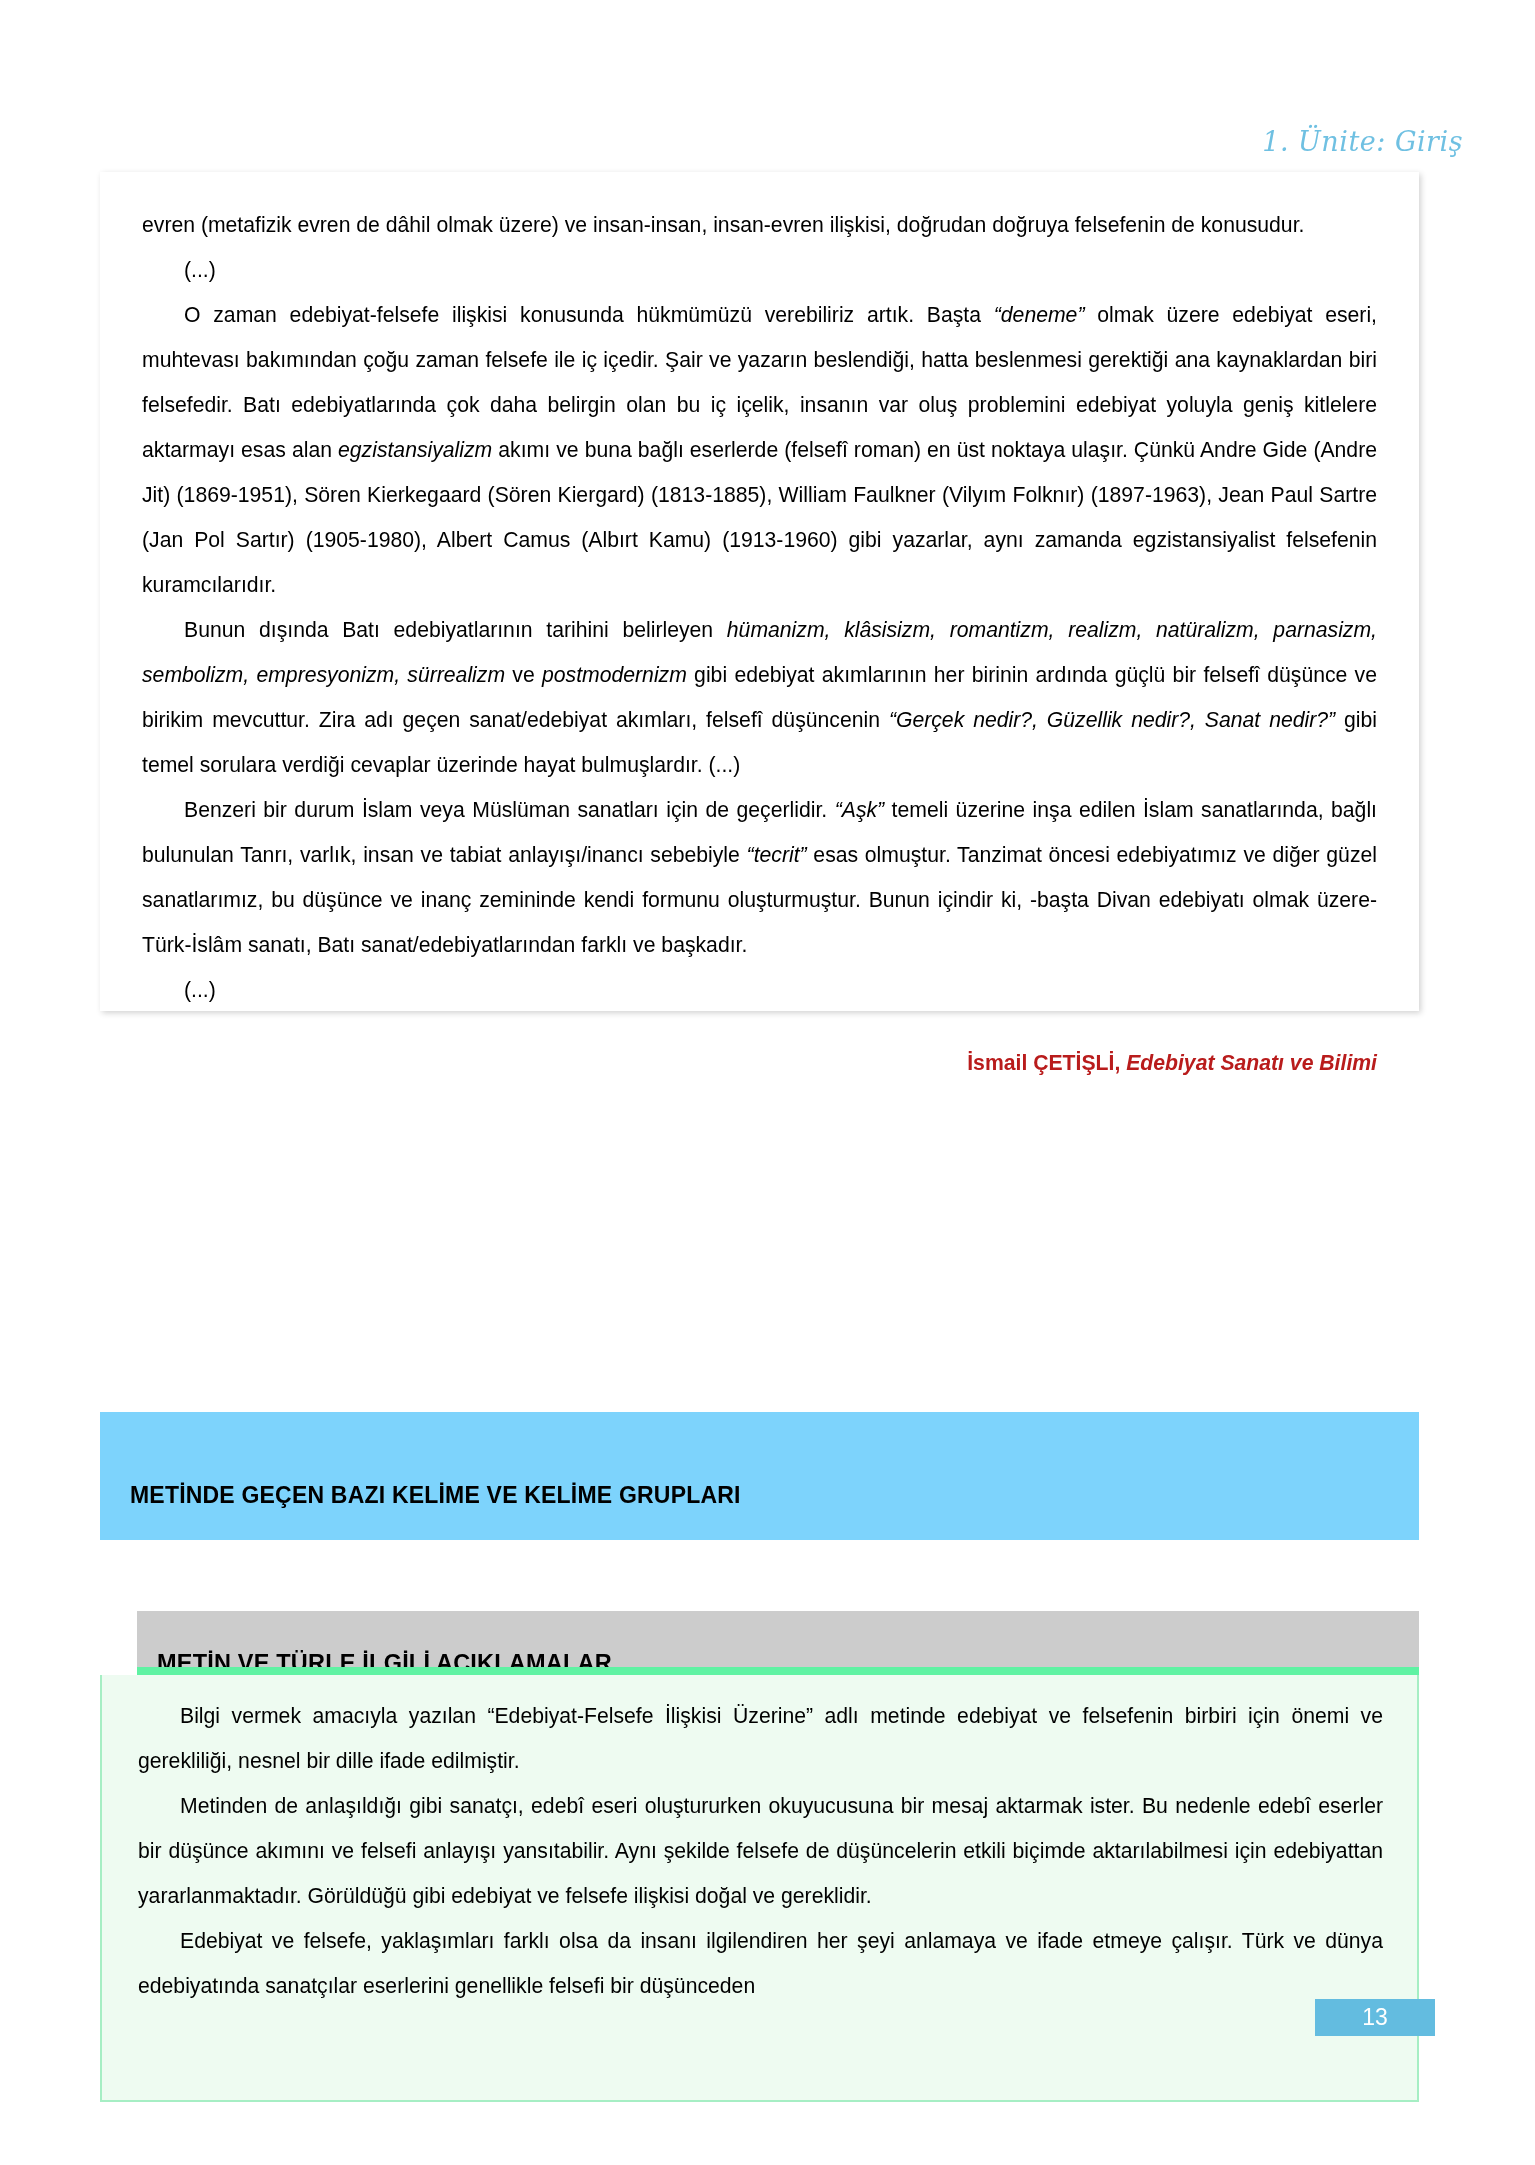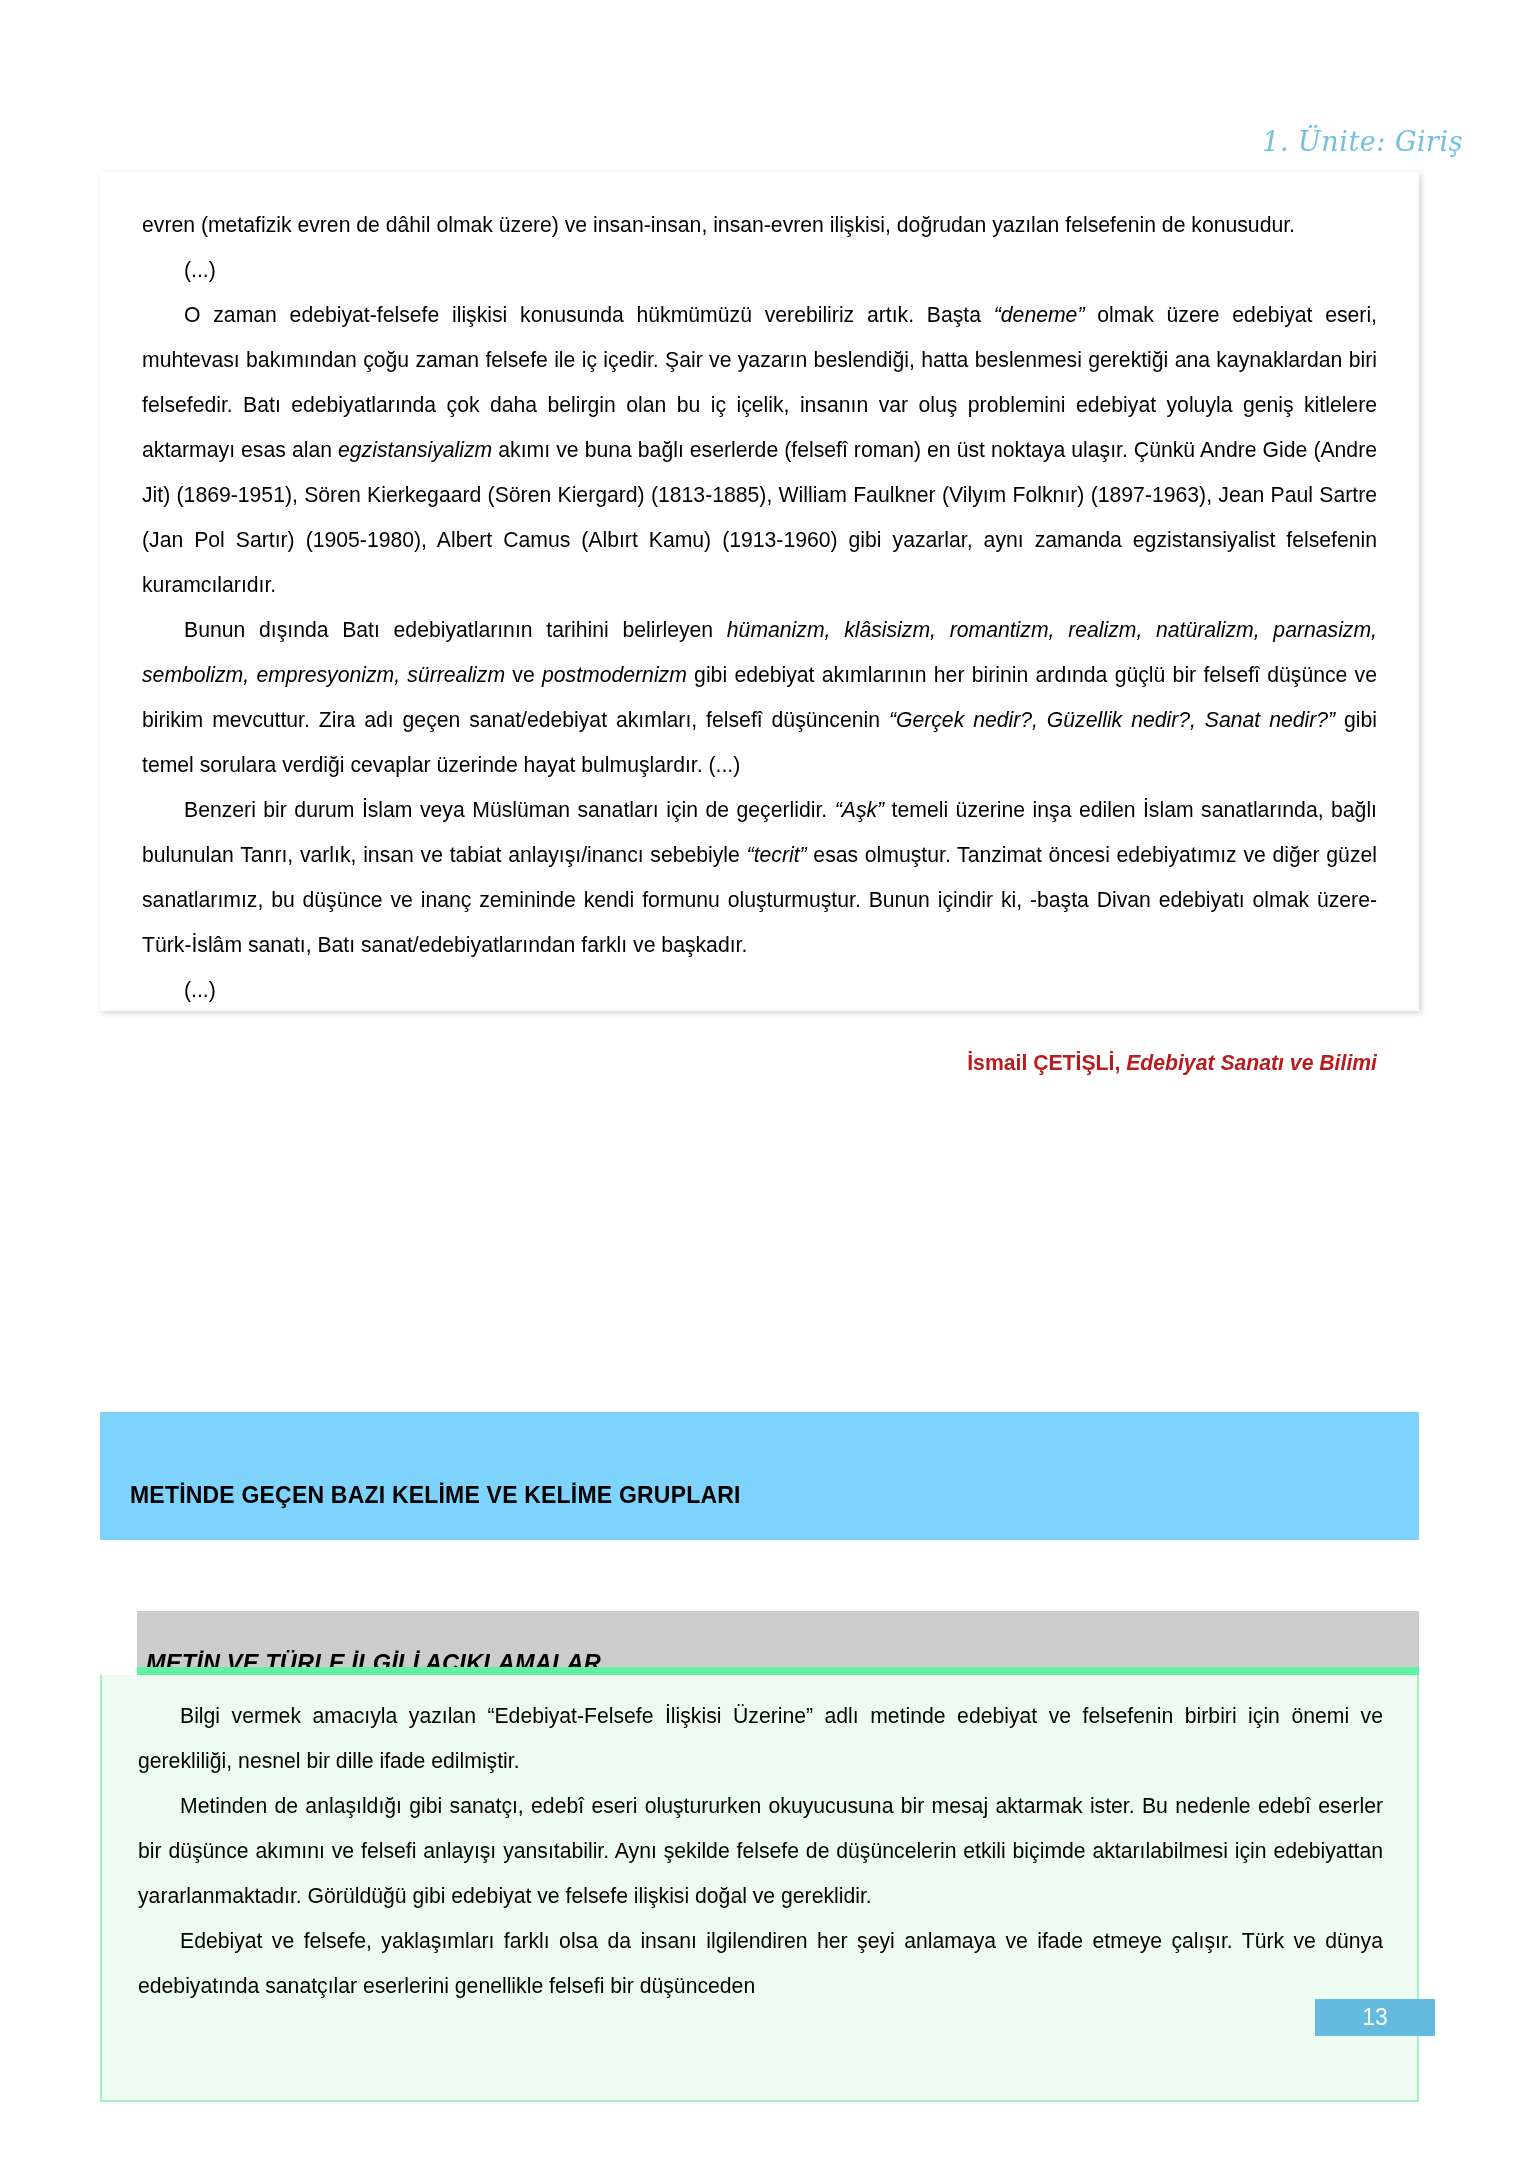--- a/index.html
+++ b/index.html
@@ -93,22 +93,21 @@
   
   .expl-header {
     position: absolute;
     left: 137px;
     top: 1563px;
     width: 1282px;
     height: 56px;
     background: #cccccc;
     display: flex;
     align-items: center;
-    padding-left: 9px;
-    font-style: italic;
+    padding-left: 20px;
   }
   .expl-header-title {
     font-size: 23.5px;
     font-weight: bold;
     color: #000;
     letter-spacing: 0.2px;
   }
   .expl-rule {
     position: absolute;
     left: 137px;
@@ -152,21 +151,21 @@
     justify-content: center;
   }
 </style>
 </head>
 <body>
 
 <div class="running-header">1. Ünite: Giriş</div>
 
 <div class="excerpt-card">
 
-  <p class="noindent">evren (metafizik evren de dâhil olmak üzere) ve insan-insan, insan-evren ilişkisi, doğrudan yazılan felsefenin de konusudur.</p>
+  <p class="noindent">evren (metafizik evren de dâhil olmak üzere) ve insan-insan, insan-evren ilişkisi, doğrudan doğruya felsefenin de konusudur.</p>
 
   <p class="ellipsis">(...)</p>
 
   <p class="indent">O zaman edebiyat-felsefe ilişkisi konusunda hükmümüzü verebiliriz artık. Başta <em class="it">“deneme”</em> olmak üzere edebiyat eseri, muhtevası bakımından çoğu zaman felsefe ile iç içedir. Şair ve yazarın beslendiği, hatta beslenmesi gerektiği ana kaynaklardan biri felsefedir. Batı edebiyatlarında çok daha belirgin olan bu iç içelik, insanın var oluş problemini edebiyat yoluyla geniş kitlelere aktarmayı esas alan <em class="it">egzistansiyalizm</em> akımı ve buna bağlı eserlerde (felsefî roman) en üst noktaya ulaşır. Çünkü Andre Gide (Andre Jit) (1869-1951), Sören Kierkegaard (Sören Kiergard) (1813-1885), William Faulkner (Vilyım Folknır) (1897-1963), Jean Paul Sartre (Jan Pol Sartır) (1905-1980), Albert Camus (Albırt Kamu) (1913-1960) gibi yazarlar, aynı zamanda egzistansiyalist felsefenin kuramcılarıdır.</p>
 
   <p class="indent">Bunun dışında Batı edebiyatlarının tarihini belirleyen <em class="it">hümanizm, klâsisizm, romantizm, realizm, natüralizm, parnasizm, sembolizm, empresyonizm, sürrealizm</em> ve <em class="it">postmodernizm</em> gibi edebiyat akımlarının her birinin ardında güçlü bir felsefî düşünce ve birikim mevcuttur. Zira adı geçen sanat/edebiyat akımları, felsefî düşüncenin <em class="it">“Gerçek nedir?, Güzellik nedir?, Sanat nedir?”</em> gibi temel sorulara verdiği cevaplar üzerinde hayat bulmuşlardır. (...)</p>
 
   <p class="indent">Benzeri bir durum İslam veya Müslüman sanatları için de geçerlidir. <em class="it">“Aşk”</em> temeli üzerine inşa edilen İslam sanatlarında, bağlı bulunulan Tanrı, varlık, insan ve tabiat anlayışı/inancı sebebiyle <em class="it">“tecrit”</em> esas olmuştur. Tanzimat öncesi edebiyatımız ve diğer güzel sanatlarımız, bu düşünce ve inanç zemininde kendi formunu oluşturmuştur. Bunun içindir ki, -başta Divan edebiyatı olmak üzere- Türk-İslâm sanatı, Batı sanat/edebiyatlarından farklı ve başkadır.</p>
 
   <p class="ellipsis">(...)</p>

